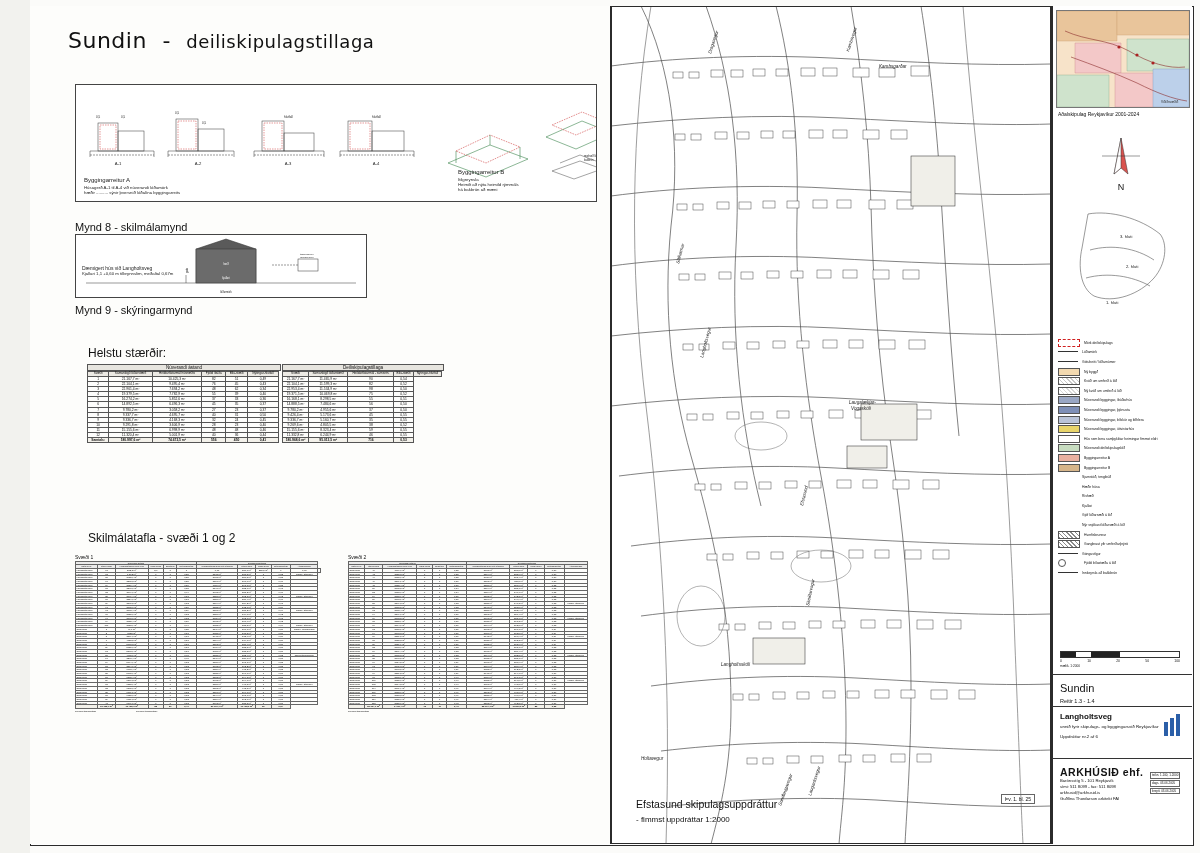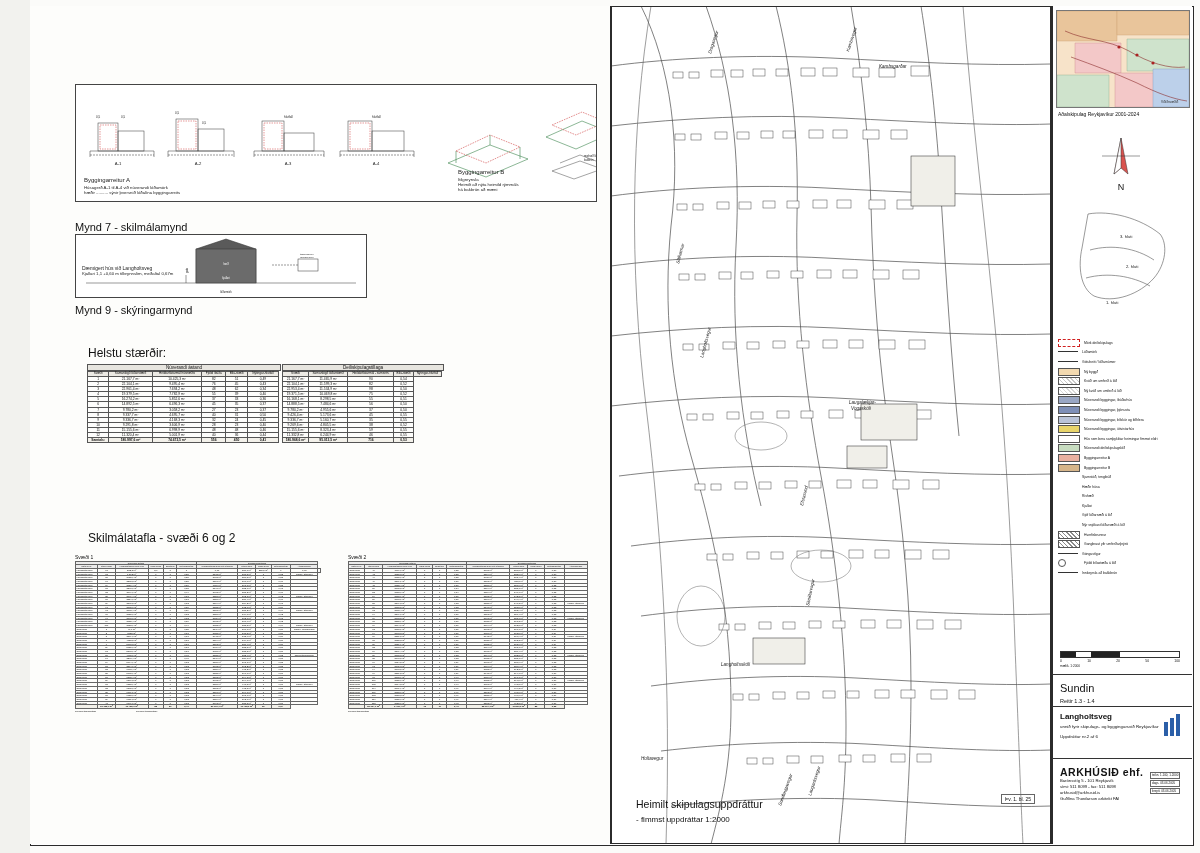--- a/index.html
+++ b/index.html
@@ -78,20 +78,25 @@
 </head>
 <body>
 
 <div id="sheet">
 
   <div id="leftstrip"></div>
   <div id="outerframe"></div>
 
   <div id="leftpanel">
 
+    <div id="title">
+      <span style="font-family:'DejaVu Sans',sans-serif;">Sundin</span>
+      <span style="margin:0 8px;">-</span>
+      <span class="sub">deiliskipulagstillaga</span>
+    </div>
 
     <div id="fig1box">
       <svg width="520" height="116" viewBox="0 0 520 116">
 
         <g stroke="#333" fill="none" stroke-width=".5">
           <rect x="22" y="38" width="20" height="28"></rect>
           <rect x="42" y="46" width="26" height="20"></rect>
           <line x1="14" y1="66" x2="78" y2="66"></line>
           <line x1="14" y1="66" x2="14" y2="72"></line>
             <line x1="78" y1="66" x2="78" y2="72"></line>
@@ -166,21 +171,21 @@
         <div>Húsagerð A-1 til A-4   við núverandi lóðamörk</div>
         <div>hæðir  ..........  sýnir þversnið lóðalína byggingarreits</div>
       </div>
       <div class="f1-note" style="left:382px;top:84px;width:130px;">
         <div style="font-size:6px;">Byggingarreitur B</div>
         <div>Ítilgreynsla</div>
         <div>Heimilt að nýta heimild rýmmáls</div>
         <div>há bakbrún að mæni</div>
       </div>
     </div>
-    <div id="fig1cap">Mynd  7   -   skilmálamynd</div>
+    <div id="fig1cap">Mynd  8   -   skilmálamynd</div>
 
     <div id="fig2box">
       <svg width="290" height="62" viewBox="0 0 290 62">
         <g stroke="#333" fill="none" stroke-width=".5">
           <line x1="10" y1="48" x2="280" y2="48"></line>
           <line x1="120" y1="48" x2="120" y2="14"></line>
           <line x1="180" y1="48" x2="180" y2="14"></line>
           <path d="M120 14 L150 4 L180 14" fill="#5a5a5a" stroke="#333"></path>
           <rect x="120" y="14" width="60" height="34" fill="#6b6b6b"></rect>
           <line x1="110" y1="48" x2="110" y2="40"></line>
@@ -409,21 +414,21 @@
             <tr class="sumrow">
               <td>180.968,6 m²</td>
               <td>95.013,5 m²</td>
               <td>716</td>
               <td>0,53</td>
             </tr>
           </tbody>
         </table>
     </div>
 
-    <div class="h-sec" style="left:58px;top:525px;">Skilmálatafla   -   svæði 6 og 2</div>
+    <div class="h-sec" style="left:58px;top:525px;">Skilmálatafla   -   svæði 1 og 2</div>
 
     <div class="abs" style="left:45px;top:548px;">
       <div style="font-size:5px;margin-bottom:1px;">Svæði 1</div>
       <table class="mini" id="tbl-a1" style="width:246px;">
           <tbody>
             <tr>
               <th colspan="6">Núverandi ástand</th>
               <th colspan="5">Deiliskipulagstillaga</th>
             </tr>
             <tr>
@@ -1627,21 +1632,21 @@
         <text x="238" y="398">Laugalækjar-</text>
         <text x="240" y="404">Vogaskóli</text>
         <text x="30" y="754">Holtavegur</text>
         <text x="170" y="800" transform="rotate(-70 170 800)">Sundlaugavegur</text>
         <text x="200" y="790" transform="rotate(-72 200 790)">Laugarásvegur</text>
       </g>
 
       <rect x="0.5" y="0.5" width="439" height="837" fill="none" stroke="#2b2b2b" stroke-width="1"></rect>
     </svg>
 
-    <div id="mapcap">Heimilt skipulagsuppdráttur</div>
+    <div id="mapcap">Efstasund skipulagsuppdráttur</div>
     <div id="mapcap2">- fimmst uppdráttar  1:2000</div>
     <div class="abs" style="right:16px;bottom:40px;font-size:5px;border:.5px solid #666;padding:1px 3px;">Þv. 1. bl. 25</div>
   </div>
 
   <div id="rightpanel">
     <div id="rp-left-border"></div>
 
     <div id="keymap">
       <svg width="132" height="96" viewBox="0 0 132 96">
         <rect width="132" height="96" fill="#f7e3c9"></rect>

